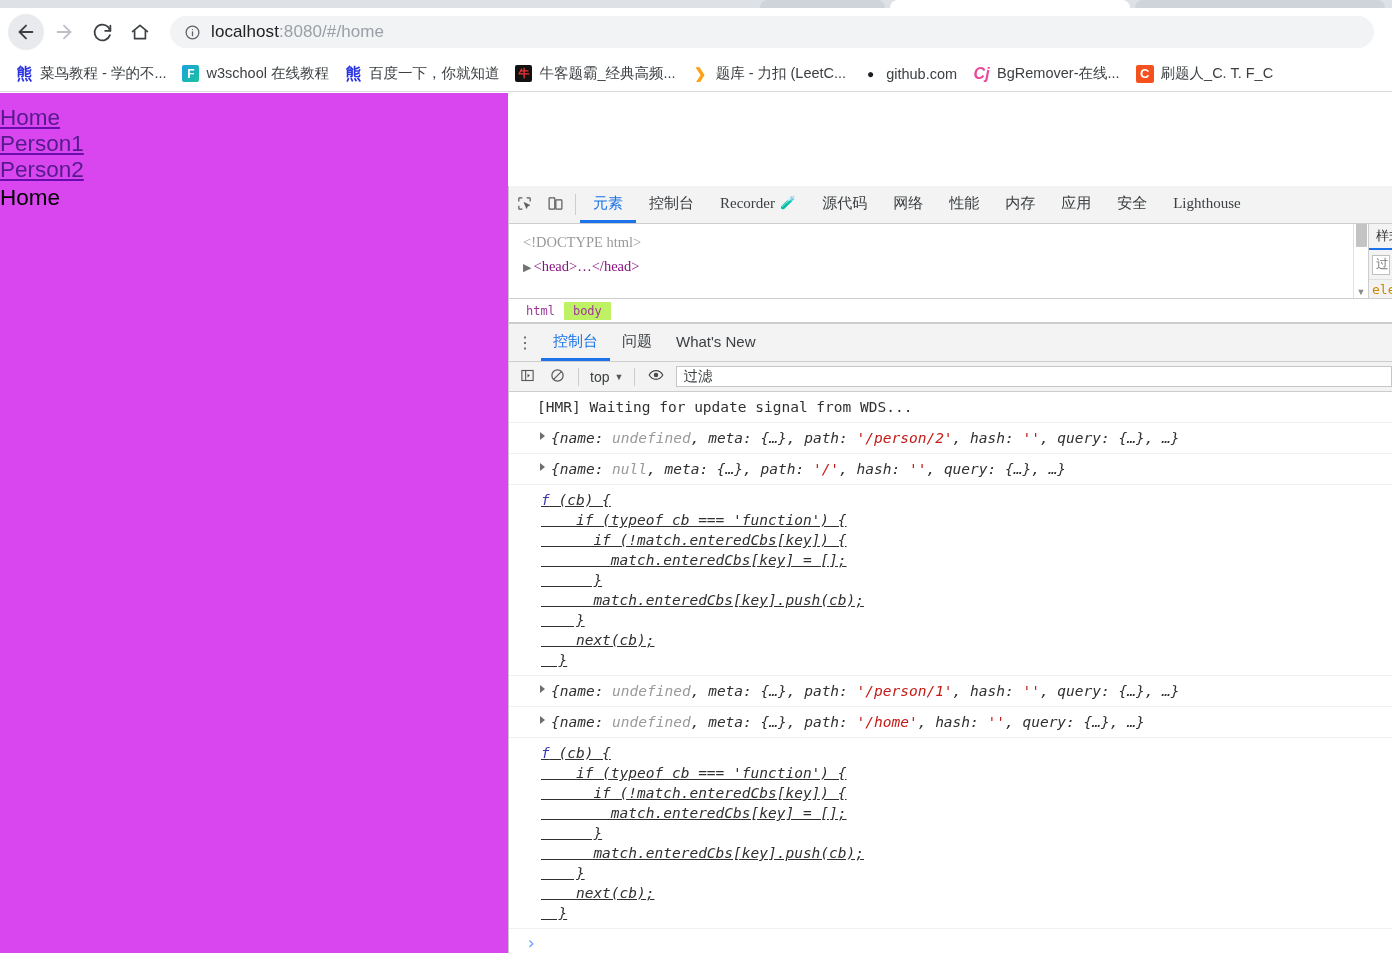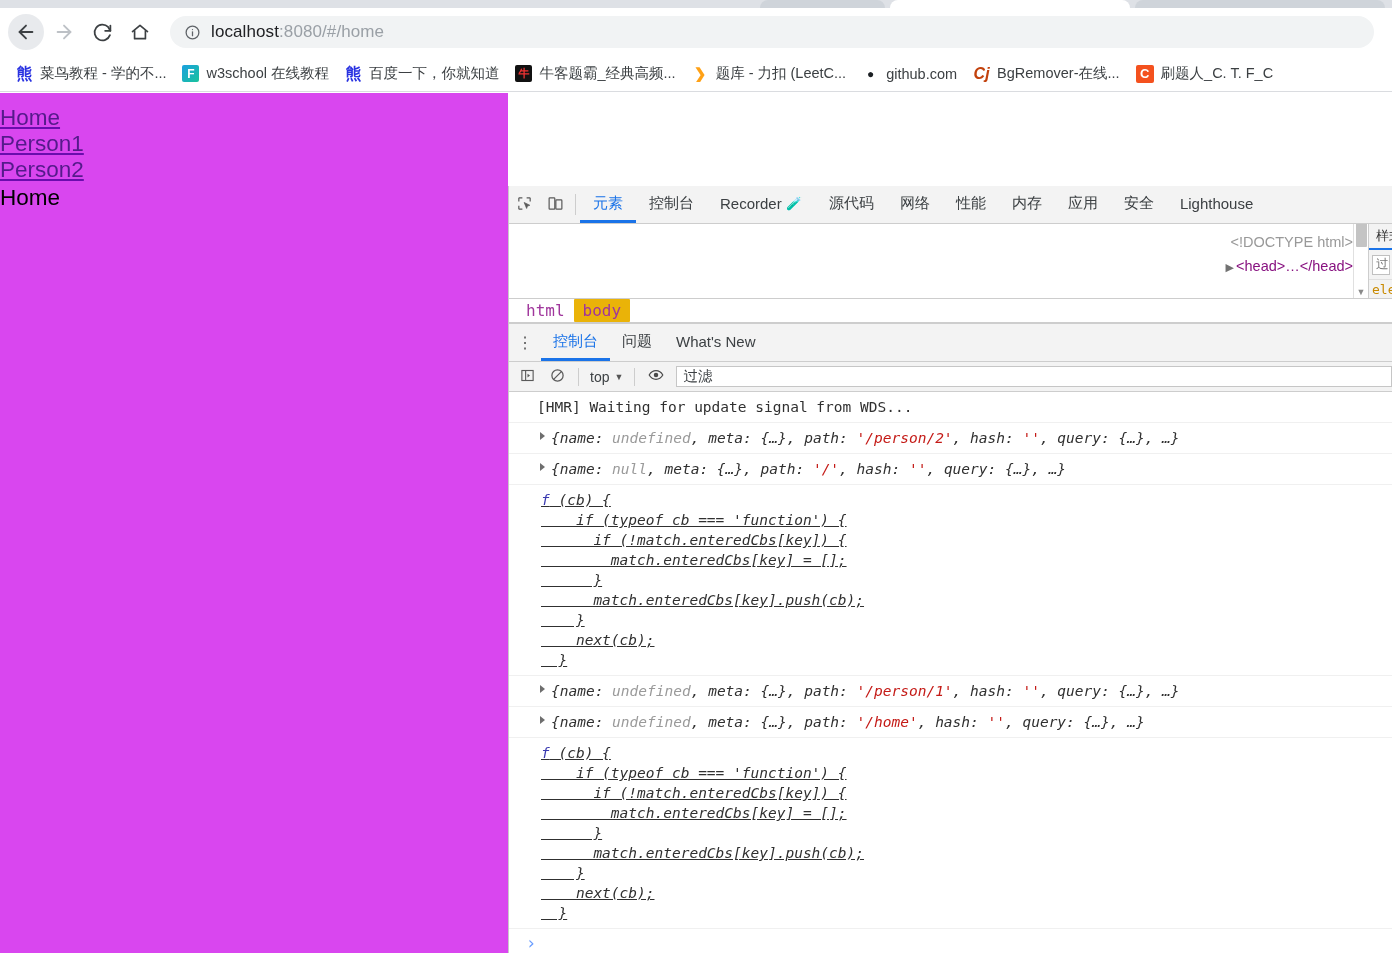--- a/index.html
+++ b/index.html
@@ -105,21 +105,21 @@
     display: flex; align-items: center; justify-content: center;
     font-size: 12px; font-weight: bold; color: #fff;
     line-height: 1;
     overflow: hidden;
   }
   .fav-baidu { background: transparent; color: #2932e1; font-size: 16px; }
   .fav-w3 { background: linear-gradient(135deg,#1ba0e0 0%,#19c39c 100%); color:#fff; font-size:12px; }
   .fav-nk { background: #111; color: #e33; font-size: 11px; }
   .fav-lc { background: transparent; color: #ffa116; font-size: 15px; }
   .fav-gh { background: transparent; color: #1b1f23; }
-  .fav-bg { background: transparent; color: #c2410c; font-size: 16px; font-style: italic;}
+  .fav-bg { background: transparent; color: #ec4899; font-size: 16px; font-style: italic;}
   .fav-ctf { background: #f4511e; color: #fff; font-size: 13px; border-radius: 2px; width:18px;height:18px;}
 
   
   .viewport {
     position: absolute;
     left: 0; top: 93px;
     width: 1392px; height: 860px;
     background: #ffffff;
   }
   .page-content {
@@ -180,46 +180,45 @@
   }
   .dt-tabs { display: flex; align-items: stretch; overflow: hidden; }
   .dt-tab {
     padding: 0 13px;
     display: flex; align-items: center;
     font-size: 15px;
     color: #3c4043;
     white-space: nowrap;
     border-bottom: 3px solid transparent;
     position: relative;
-    font-family: Liberation Sans, sans-serif;
+    font-family: Liberation Serif, serif;
   }
   .dt-tab.active {
     color: #1a73e8;
     border-bottom-color: #1a73e8;
   }
   .dt-tab .flask { margin-left: 5px; font-size: 13px; color: #444; }
 
   .dt-body {
     flex: 0 0 auto;
     height: 75px;
     display: flex;
     background: #fff;
     border-bottom: 1px solid #cdcdcd;
     overflow: hidden;
   }
   .dom-tree {
     flex: 1 1 auto;
     padding: 6px 0 0 14px;
-    font-family: Liberation Sans, sans-serif;
+    font-family: Liberation Serif, serif;
     font-size: 14.5px;
     line-height: 24px;
     color: #222;
     overflow: hidden;
     position: relative;
-    text-align: right;
   }
   .dom-doctype { color: #999; }
   .dom-tag { color: #881280; }
   .dom-attr { color: #994500; }
   .dom-row { white-space: nowrap; }
   .dom-arrow { color: #727272; font-size: 11px; margin-right: 2px; }
 
   .dt-scroll {
     width: 15px; flex: 0 0 auto;
     background: #fff;
@@ -271,27 +270,27 @@
   .crumbs {
     height: 24px; min-height: 24px;
     background: #fff;
     border-bottom: 1px solid #cdcdcd;
     display: flex; align-items: center;
     padding-left: 8px;
     overflow: hidden;
   }
   .crumb {
     font-family: "DejaVu Sans Mono", monospace;
-    font-size: 16px;
+    font-size: 12px;
     color: #a0369c;
     padding: 2px 9px;
     border-radius: 1px;
     white-space: nowrap;
   }
-  .crumb.selected { background: #eab308; }
+  .crumb.selected { background: #bef264; }
 
   
   .drawer {
     flex: 1 1 auto;
     display: flex; flex-direction: column;
     background: #fff;
     overflow: hidden;
     border-top: 1px solid #cdcdcd;
   }
   .drawer-tabbar {

